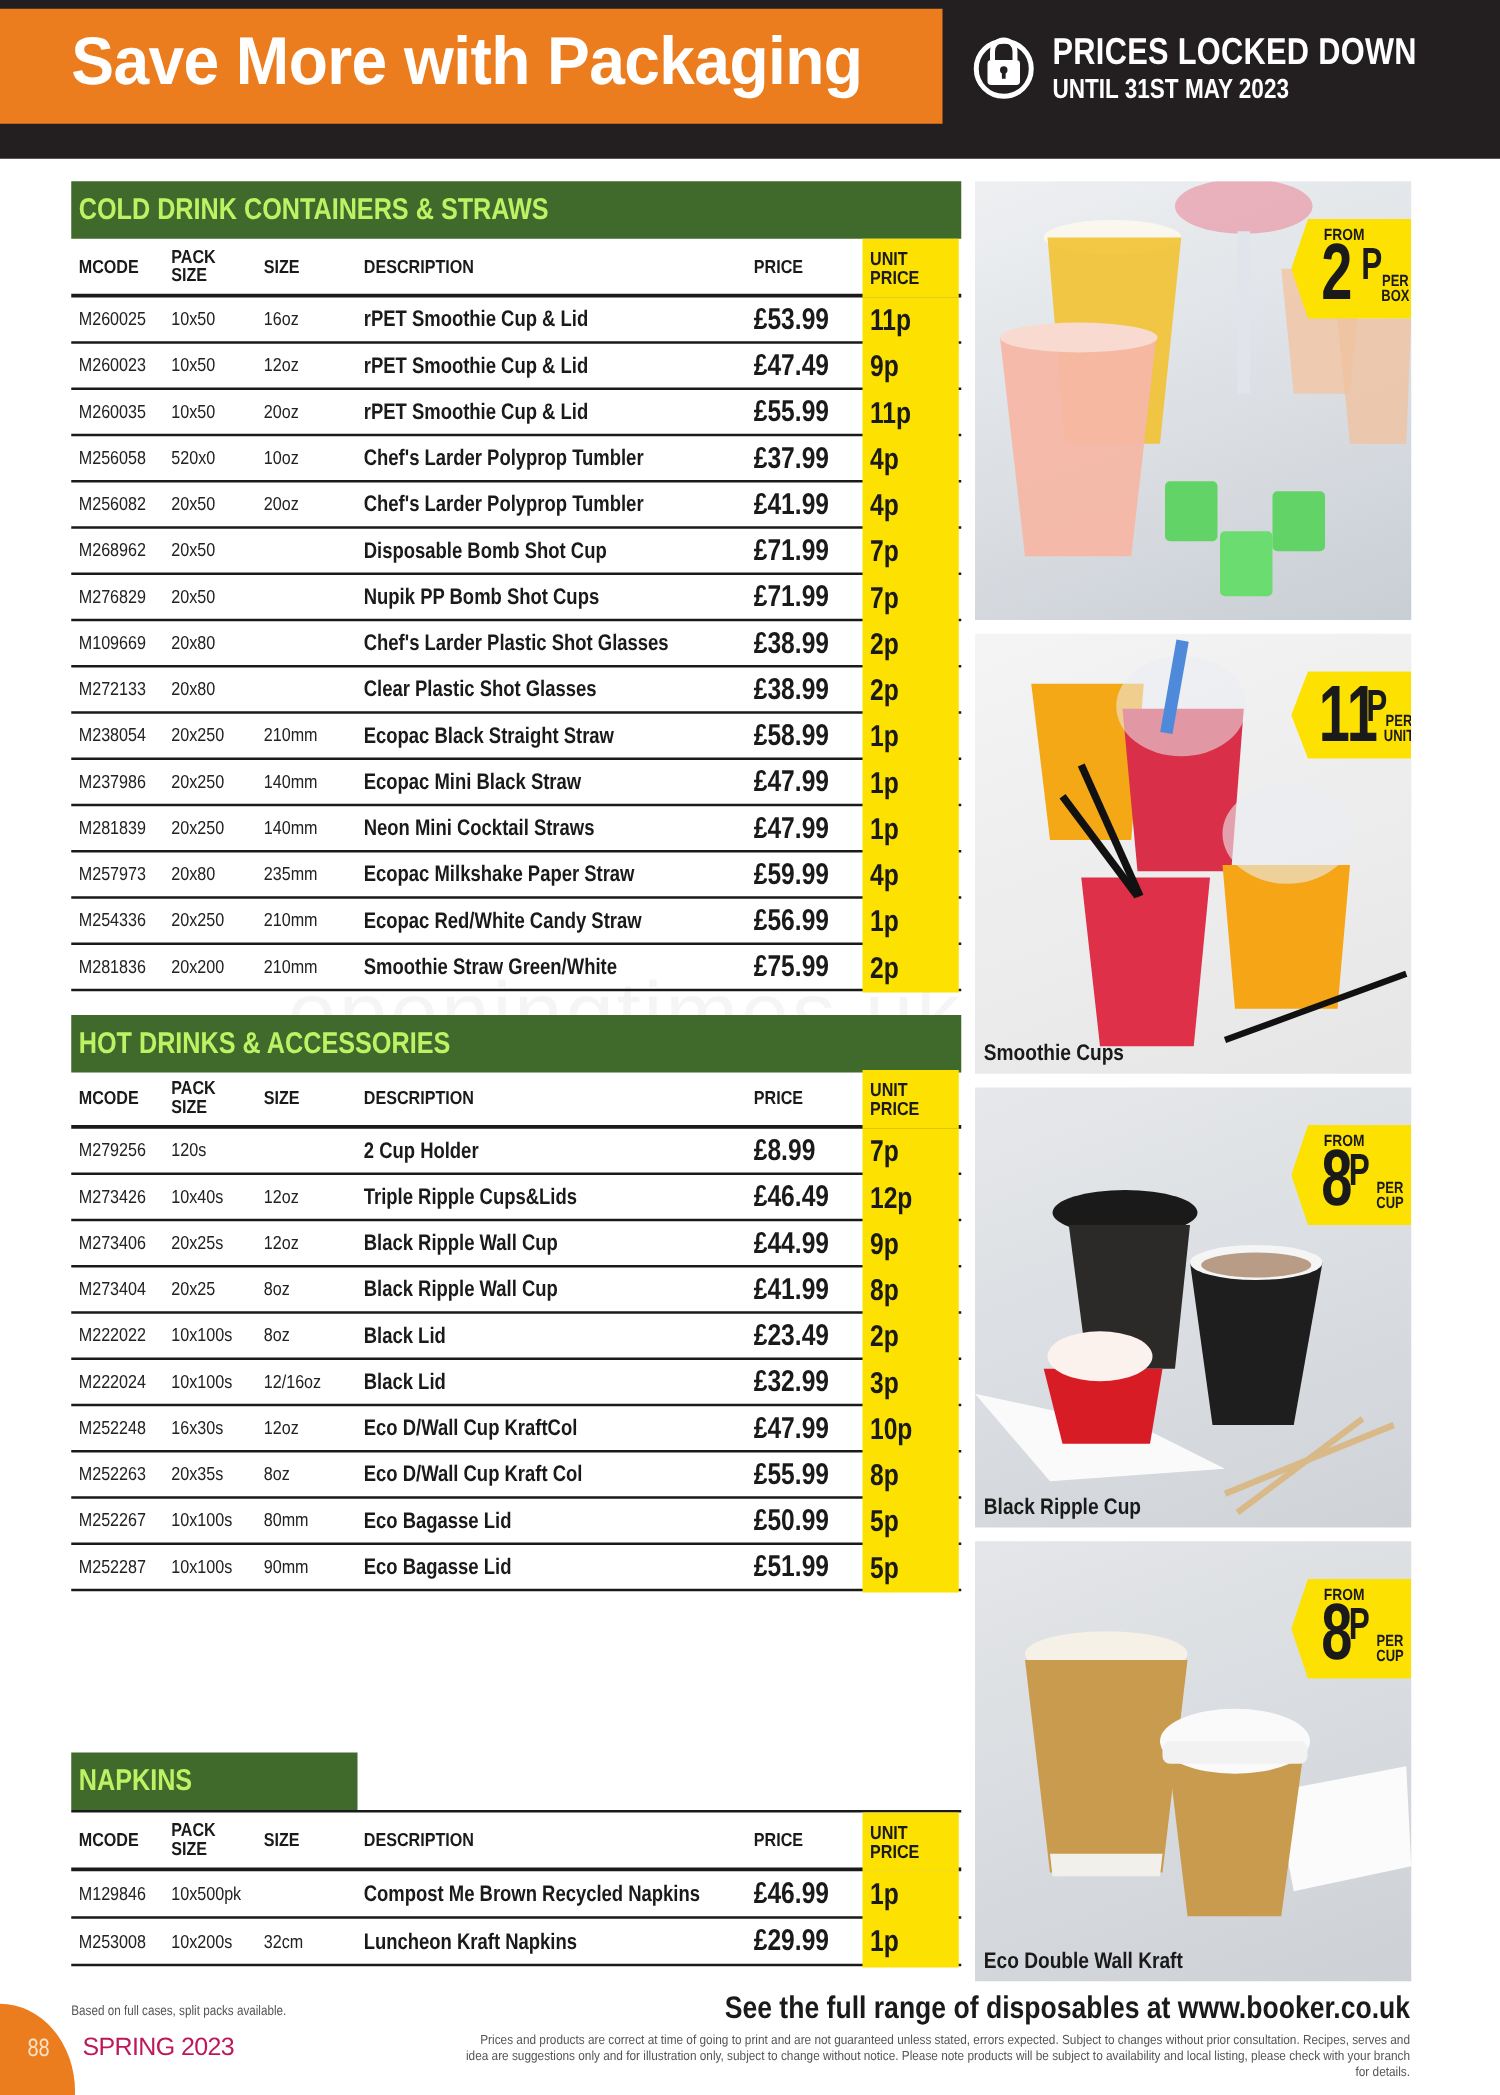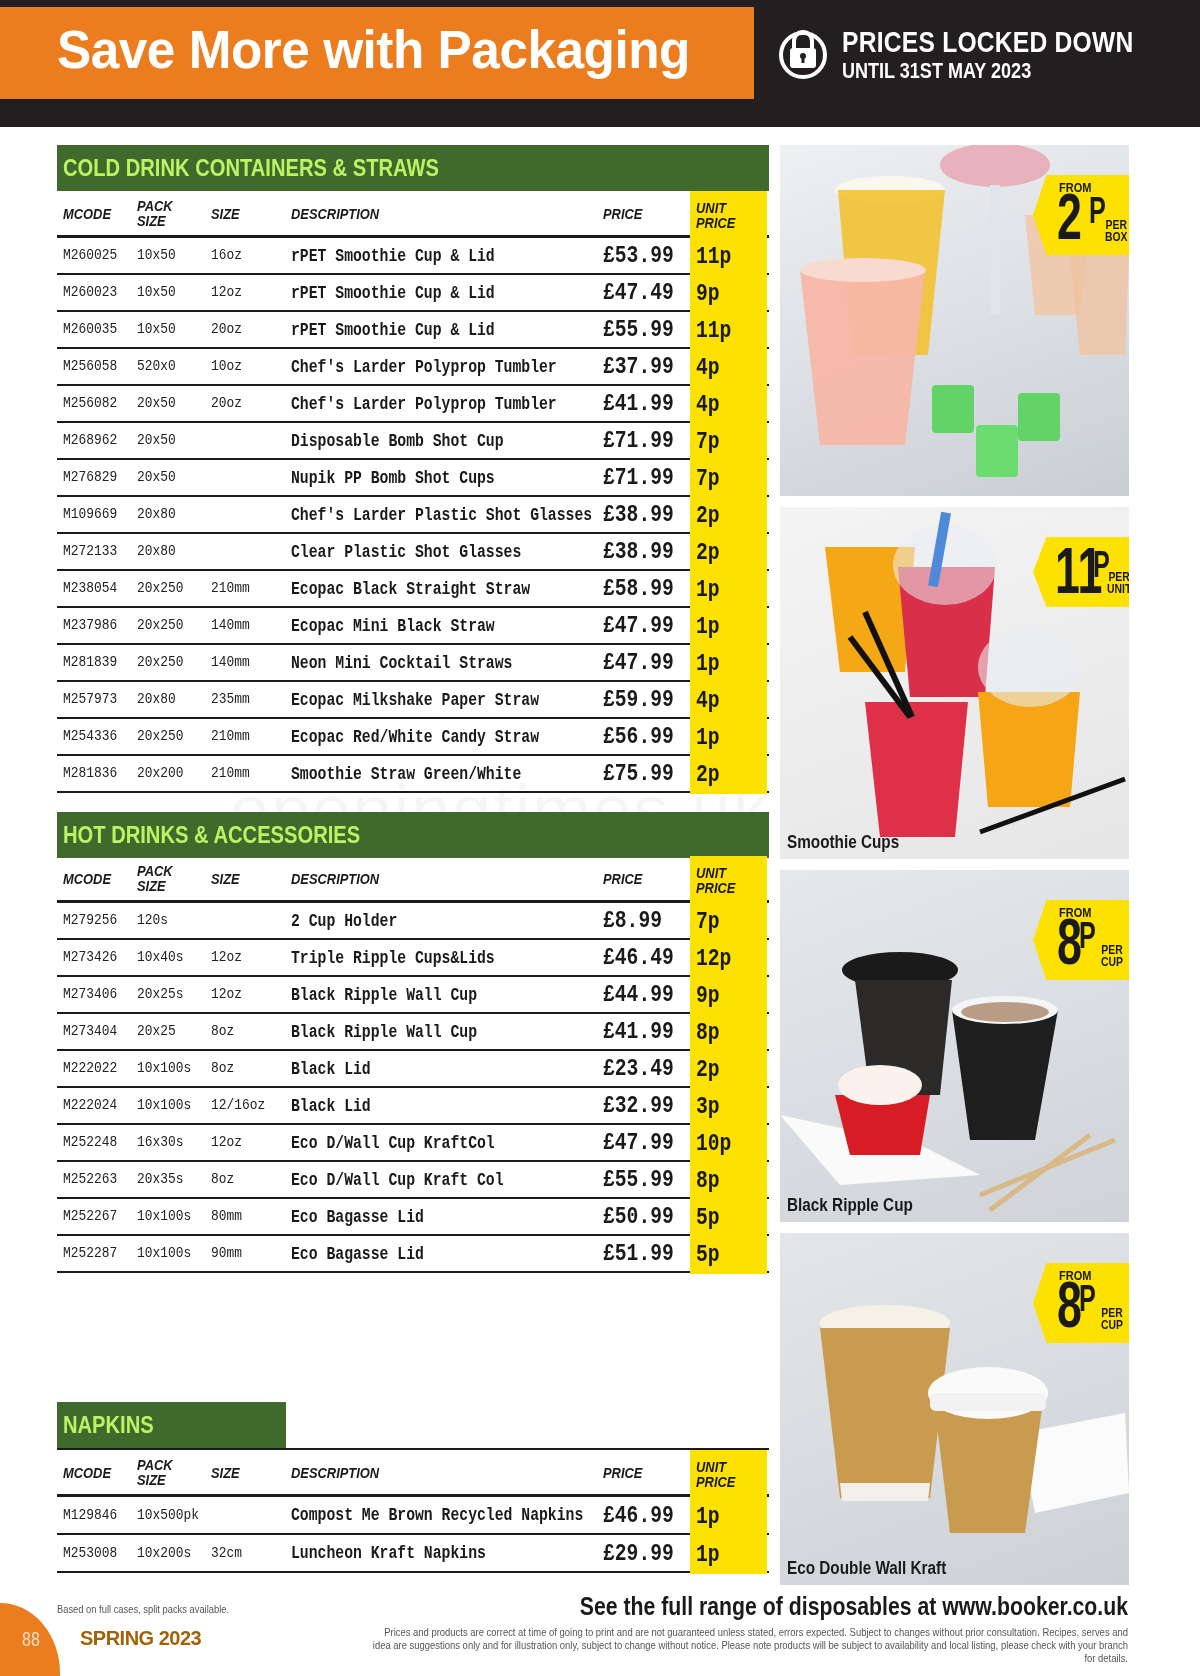--- a/index.html
+++ b/index.html
@@ -12,22 +12,22 @@
   .title-text { position: absolute; left: 57px; top: 18px; font-family: "Liberation Sans", sans-serif; font-weight: 700; font-size: 54px; letter-spacing: -0.5px; color: #ffffff; transform: scaleX(0.95); transform-origin: left center; white-space: nowrap; }
   .lock-badge { position: absolute; left: 776px; top: 24px; width: 54px; height: 58px; }
   .locked-l1 { position: absolute; left: 842px; top: 25px; font-weight: 700; font-size: 30px; color: #ffffff; white-space: nowrap; transform: scaleX(0.82); transform-origin: left center; letter-spacing: 0.3px; }
   .locked-l2 { position: absolute; left: 842px; top: 58px; font-weight: 700; font-size: 22px; color: #ffffff; white-space: nowrap; transform: scaleX(0.82); transform-origin: left center; }
 
   
   .section-bar { position: absolute; left: 57px; background: #3f6a2b; color: #bef264; font-weight: 700; font-size: 24px; padding-left: 6px; line-height: 46px; height: 46px; white-space: nowrap; }
   .section-bar span { display: inline-block; transform: scaleX(0.84); transform-origin: left center; }
   .table { position: absolute; left: 57px; width: 712px; }
   .hdr-row, .row { position: relative; width: 712px; display: flex; align-items: center; }
-  .hdr-row { height: 47px; border-bottom: 3px solid #1a1a1a; font-style: italic; }
-  .row { height: 37px; border-bottom: 2.5px solid #1a1a1a; font-family: Liberation Mono, monospace; }
+  .hdr-row { height: 47px; border-bottom: 3px solid #1a1a1a; }
+  .row { height: 37px; border-bottom: 2.5px solid #1a1a1a; }
   .cell { position: absolute; white-space: nowrap; }
   .c-mcode { left: 6px; }
   .c-pack { left: 80px; }
   .c-size { left: 154px; }
   .c-desc { left: 234px; }
   .c-price { left: 546px; }
   .c-unit { left: 633px; width: 77px; top: 0; bottom: -2.5px; background: #fde100; padding-left: 6px; display: flex; align-items: center; }
   .hdr-row .c-unit { bottom: -3px; }
   .hdr { font-weight: 700; font-size: 15px; line-height: 15px; transform: scaleX(0.86); transform-origin: left center; color: #1a1a1a; }
   .hdr-wrap { white-space: normal; width: 50px; }
@@ -41,21 +41,21 @@
   .photo .caption { position: absolute; left: 7px; bottom: 6px; font-weight: 700; font-size: 18px; color: #1a1a1a; transform: scaleX(0.85); transform-origin: left bottom; white-space: nowrap; }
   .flash { position: absolute; right: 0; width: 96px; height: 80px; background: #fde100; clip-path: polygon(14% 0, 100% 0, 100% 100%, 14% 100%, 0 50%); }
   .flash .from { position: absolute; left: 26px; top: 5px; font-weight: 700; font-size: 13px; transform: scaleX(0.85); transform-origin: left top; color: #1a1a1a; }
   .flash .big { position: absolute; left: 24px; top: 10px; font-weight: 700; font-size: 64px; line-height: 64px; transform: scaleX(0.7); transform-origin: left top; color: #1a1a1a; }
   .flash .p { position: absolute; left: 56px; top: 18px; font-weight: 700; font-size: 36px; line-height: 36px; transform: scaleX(0.7); transform-origin: left top; color: #1a1a1a; }
   .flash .per { position: absolute; left: 72px; top: 44px; font-weight: 700; font-size: 13px; line-height: 12px; transform: scaleX(0.8); transform-origin: left top; color: #1a1a1a; text-align: center; }
 
   
   .page-circle { position: absolute; left: -60px; top: 1603px; width: 120px; height: 140px; border-radius: 50%; background: #eb7d1f; }
   .page-num { position: absolute; left: 22px; top: 1628px; font-size: 20px; color: #fbe1c6; transform: scaleX(0.8); transform-origin: left top; }
-  .season { position: absolute; left: 80px; top: 1627px; font-weight: 700; font-size: 20px; color: #a16207; letter-spacing: -0.5px; }
+  .season { position: absolute; left: 66px; top: 1627px; font-weight: 400; font-size: 20px; color: #be185d; letter-spacing: -0.5px; }
   .note-small { position: absolute; left: 57px; top: 1603px; font-size: 11px; color: #555; transform: scaleX(0.85); transform-origin: left top; white-space: nowrap; }
   .cta { position: absolute; right: 72px; top: 1592px; font-weight: 700; font-size: 25px; color: #1a1a1a; white-space: nowrap; transform: scaleX(0.85); transform-origin: right top; }
   .disclaimer { position: absolute; right: 72px; top: 1626px; width: 840px; font-size: 10.5px; line-height: 13px; color: #555; text-align: right; transform: scaleX(0.9); transform-origin: right top; }
   .watermark { position: absolute; left: 230px; top: 770px; font-size: 70px; color: rgba(0,0,0,0.04); letter-spacing: 2px; white-space: nowrap; pointer-events: none; }
 </style>
 </head>
 <body>
 
 <div class="header">
   <div class="title-band"></div>

